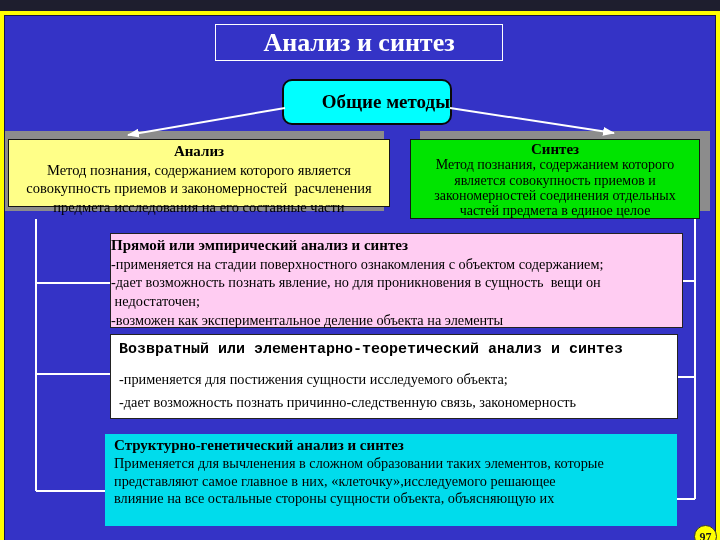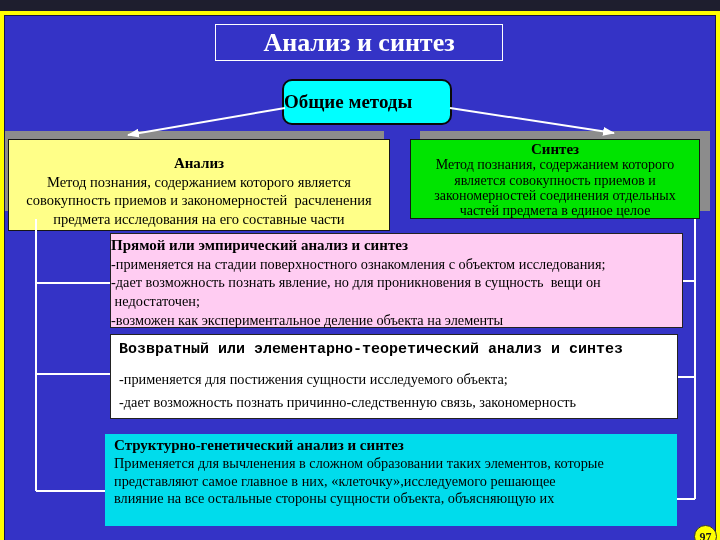--- a/index.html
+++ b/index.html
@@ -18,26 +18,26 @@
   .line { white-space:pre; }
 
   .title-box {
     left:215px; top:13px; width:288px; height:37px;
     border:1px solid #ffffff; color:#ffffff;
     font-size:26px; font-weight:bold; text-align:center; line-height:35px;
   }
   .subtitle-box {
     left:282px; top:68px; width:170px; height:46px;
     background:#00FFFF; border:2px solid #0a0a0a; border-radius:10px;
-    font-size:19px; font-weight:bold; text-align:left; line-height:41px;
+    font-size:19px; font-weight:bold; text-align:right; line-height:41px;
   }
   .analysis {
-    left:8px; top:128px; width:382px; height:92px;
+    left:8px; top:128px; width:382px; height:68px;
     background:#FFFF88; border:1px solid #151515;
-    text-align:center; padding-top:14px; font-size:14.5px; line-height:18.6px;
+    text-align:center; padding-top:2px; font-size:14.5px; line-height:18.6px;
   }
   .analysis .heading, .synthesis .heading { font-size:15px; }
   .synthesis {
     left:410px; top:128px; width:290px; height:80px;
     background:#00E400; border:1px solid #151515;
     text-align:center; padding-top:2px; font-size:14px; line-height:15.3px;
   }
   .direct {
     left:110px; top:222px; width:573px; height:95px;
     background:#FFCCF2; border:1px solid #222;
@@ -89,21 +89,21 @@
   <div class="box synthesis">
     <div class="heading">Синтез</div>
     <div class="line">Метод познания, содержанием которого</div>
     <div class="line">является совокупность приемов и</div>
     <div class="line">закономерностей соединения отдельных</div>
     <div class="line">частей предмета в единое целое</div>
   </div>
 
   <div class="box direct">
     <div class="heading">Прямой или эмпирический анализ и синтез</div>
-    <div class="line">-применяется на стадии поверхностного ознакомления с объектом исследования;</div>
+    <div class="line">-применяется на стадии поверхностного ознакомления с объектом содержанием;</div>
     <div class="line">-дает возможность познать явление, но для проникновения в сущность  вещи он</div>
     <div class="line"> недостаточен;</div>
     <div class="line">-возможен как экспериментальное деление объекта на элементы</div>
   </div>
 
   <div class="box recurrent">
     <div class="heading">Возвратный или элементарно-теоретический анализ и синтез</div>
     <div class="line">-применяется для постижения сущности исследуемого объекта;</div>
     <div class="line">-дает возможность познать причинно-следственную связь, закономерность</div>
   </div>

